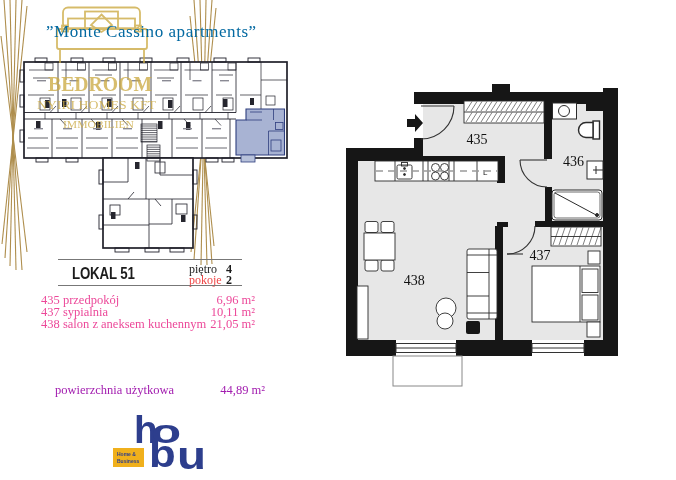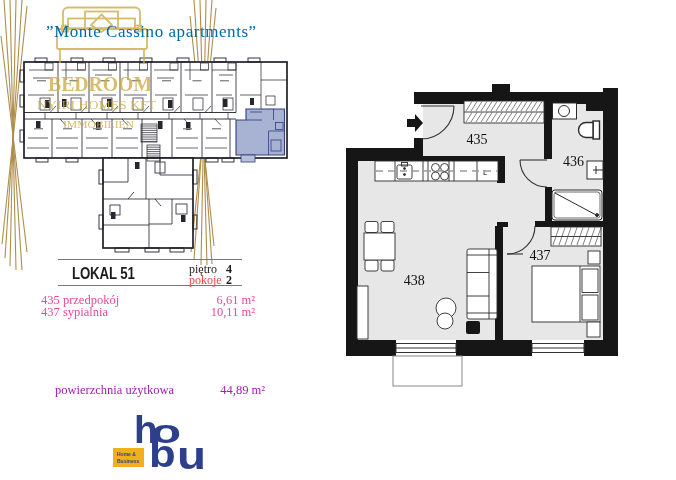--- a/index.html
+++ b/index.html
@@ -505,22 +505,23 @@
 
 <div class="abs" style="left:189px;top:261.5px;font-size:12px;color:#1c1c1c;">piętro</div>
 <div class="abs" style="left:226px;top:261.5px;font-size:12px;font-weight:bold;color:#1c1c1c;">4</div>
 
 <div class="abs" style="left:189px;top:273.2px;font-size:12px;color:#ef4444;">pokoje</div>
 <div class="abs" style="left:226px;top:273.2px;font-size:12px;font-weight:bold;color:#1c1c1c;">2</div>
 
 <div class="abs" style="left:58px;top:284.8px;width:184px;height:1.4px;background:#777;"></div>
 
 <div class="abs" style="left:41px;top:295px;font-size:12.5px;color:#ec4899;line-height:11.8px;width:214px;">
-  <div>435 przedpokój<span style="float:right">6,61 m²</span></div>
+  <div>435 przedpokój<span style="float:right">6,96 m²</span></div>
   <div>437 sypialnia<span style="float:right">10,11 m²</span></div>
+  <div>438 salon z aneksem kuchennym<span style="float:right">21,05 m²</span></div>
 </div>
 
 <div class="abs" style="left:55px;top:383px;font-size:12.5px;color:#a21caf;width:210px;font-family:Liberation Serif, serif;">powierzchnia użytkowa<span style="float:right">44,89 m²</span></div>
 
 <div class="abs hb" style="left:134px;top:407.5px;transform:scaleX(1.0);">h</div>
 <div class="abs hb" style="left:151px;top:412px;font-size:34px;transform:scaleX(1.45);">o</div>
 <div class="abs hb" style="left:148.5px;top:431.5px;transform:scaleX(1.12);">b</div>
 <div class="abs hb" style="left:177px;top:433.5px;transform:scaleX(1.22);">u</div>
 
 <div class="abs" style="left:113px;top:448px;width:31px;height:19px;background:#f0b01c;"></div>

